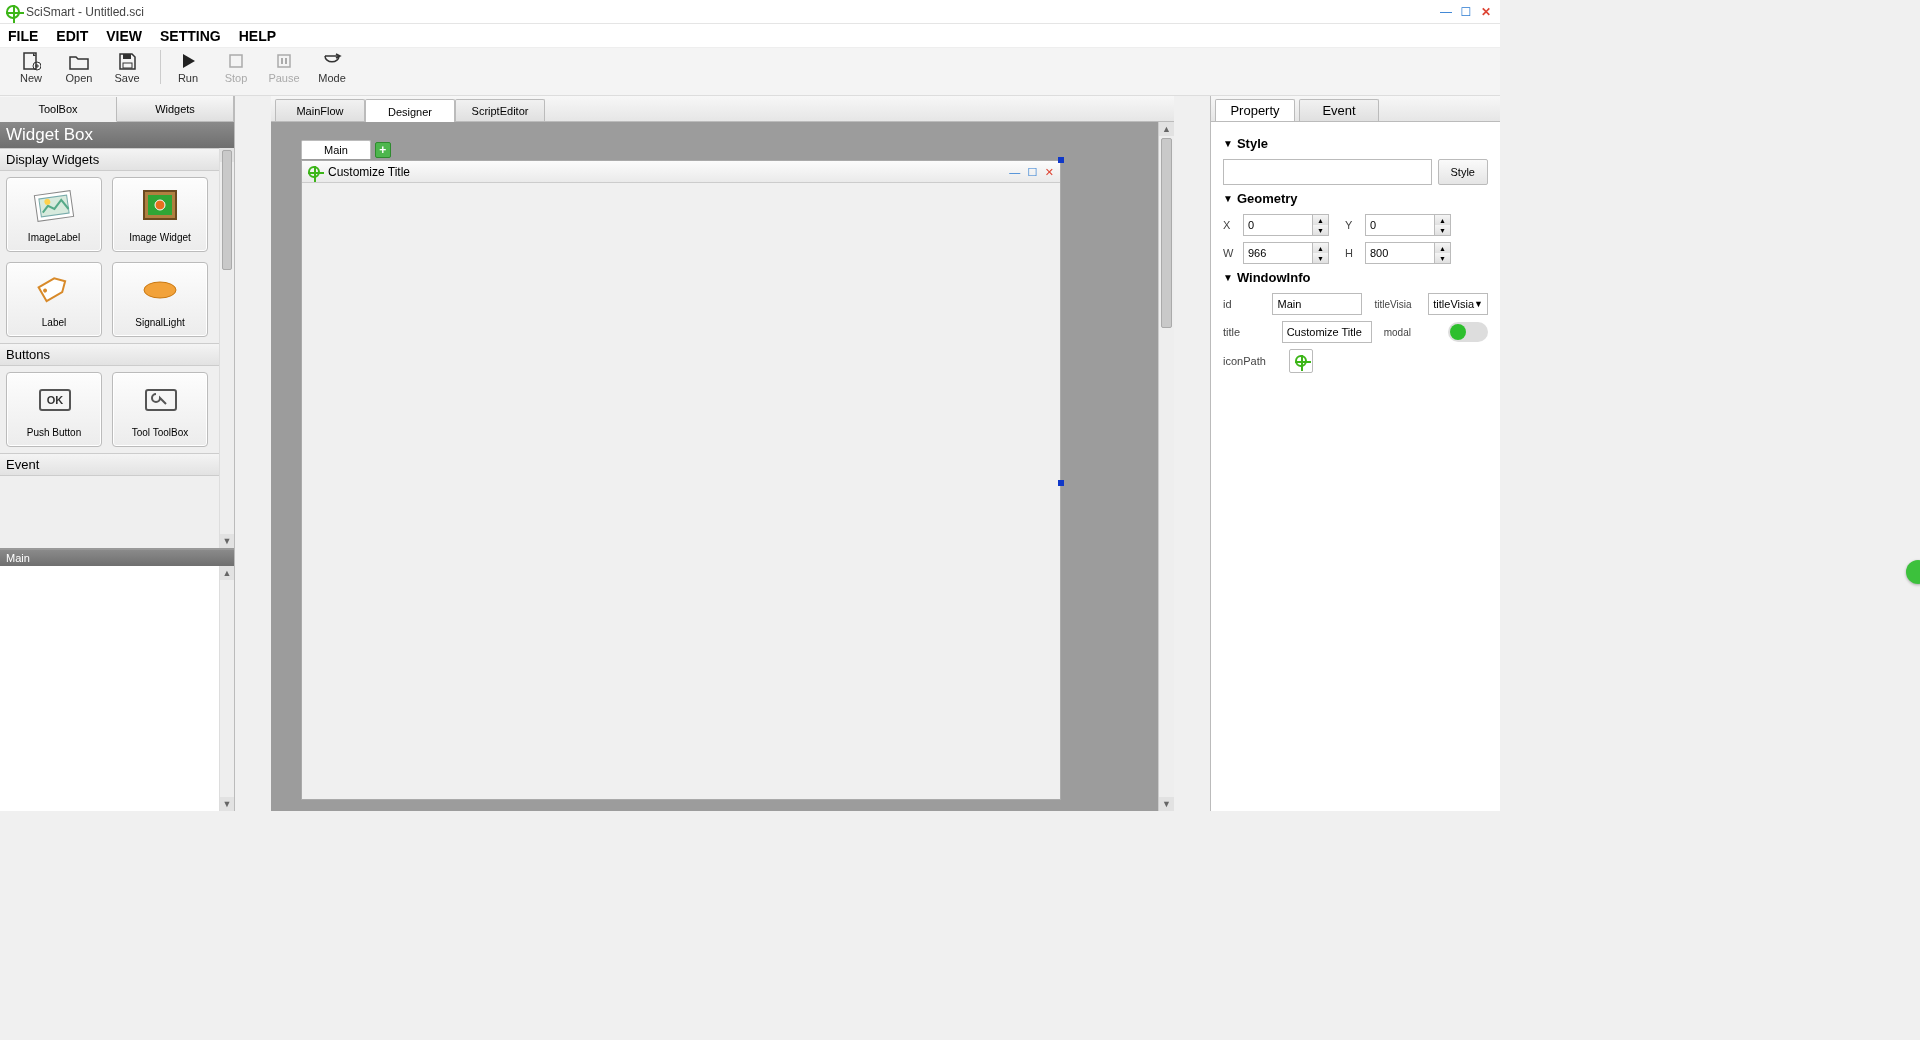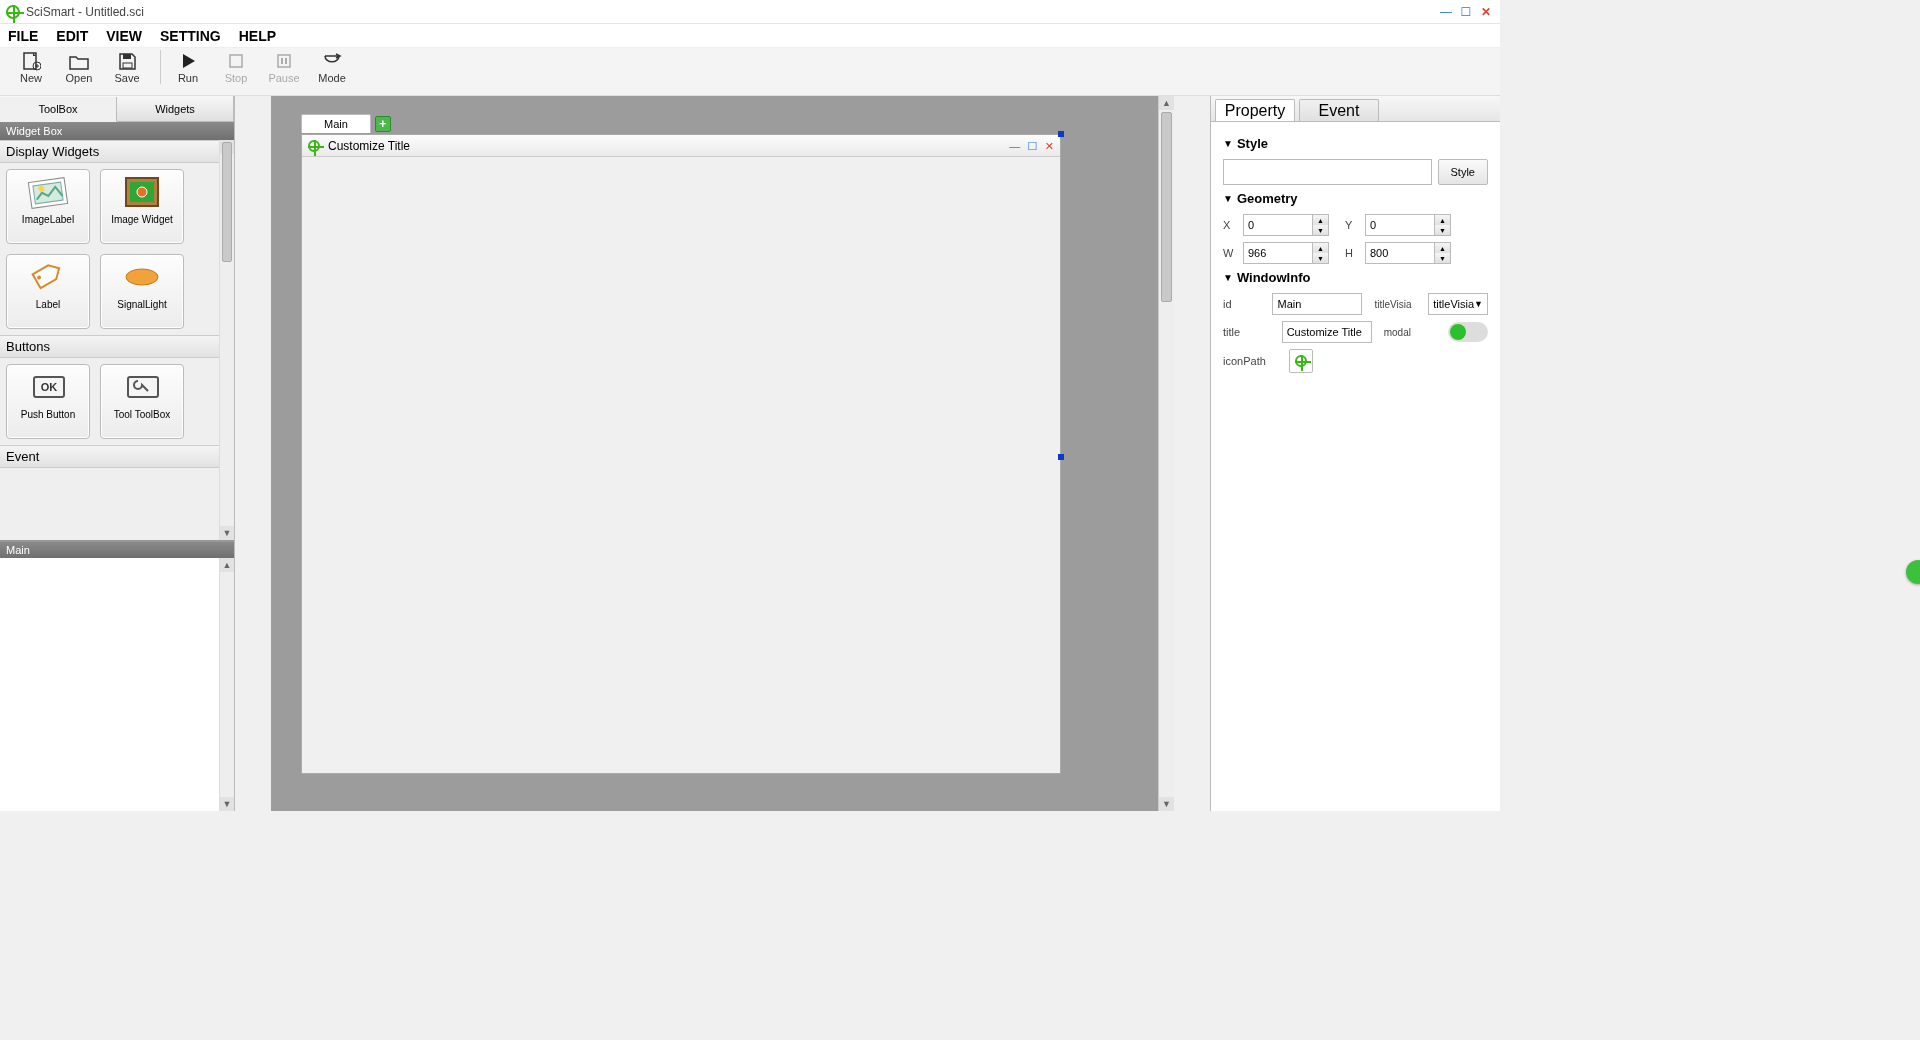--- a/index.html
+++ b/index.html
@@ -27,30 +27,30 @@
 
 
 .main { display: flex; height: calc(811px - 24px - 24px - 48px); gap: 36px; }
 
 
 .left { width: 235px; display:flex; flex-direction:column; border-right:1px solid #bbb; background:#efefef; }
 .left-tabs { height: 26px; background: linear-gradient(#f7f7f7,#e6e6e6); border-bottom:1px solid #bbb; display:flex; }
 .lt-tab { flex:1; font-size:11px; display:flex; align-items:center; justify-content:center; border-right:1px solid #bbb; background:linear-gradient(#f7f7f7,#e0e0e0); }
 .lt-tab.active { background:#f0f0f0; border-bottom:1px solid #f0f0f0; position:relative; top:1px; }
 
-.panel-header { background: linear-gradient(#8a8a8a,#6f6f6f); color:#fff; font-size:11px; padding:3px 6px; }
+.panel-header { background: linear-gradient(#8a8a8a,#6f6f6f); color:#fff; font-size:17px; padding:3px 6px; }
 .section-header { background: linear-gradient(#f4f4f4,#e2e2e2); font-size:13px; padding:3px 6px; border-top:1px solid #ccc; border-bottom:1px solid #ccc;}
 .widget-area { position:relative; overflow:hidden; }
 .widget-scroll { position:absolute; right:0; top:0; bottom:0; width:15px; background:#eee; border-left:1px solid #ddd; }
 .widget-scroll .thumb { position:absolute; left:2px; right:2px; top:2px; height:120px; background:#c9c9c9; border:1px solid #aaa; border-radius:2px; }
 .widget-scroll .arrow { position:absolute; left:0; right:0; height:14px; background:#e2e2e2; font-size:9px; display:flex; align-items:center; justify-content:center; color:#666;}
 .widget-scroll .arrow.up { top:0; }
 .widget-scroll .arrow.down { bottom:0; }
 .widget-grid { display:flex; flex-wrap:wrap; padding:6px; gap:10px; }
-.wbtn { width:84px; height:75px; border:1px solid #bbb; border-radius:4px; background:linear-gradient(#fdfdfd,#ececec); display:flex; flex-direction:column; align-items:center; justify-content:flex-end; font-size:10px; padding-bottom:18px; box-shadow: inset 0 0 0 1px #fff; }
+.wbtn { width:96px; height:75px; border:1px solid #bbb; border-radius:4px; background:linear-gradient(#fdfdfd,#ececec); display:flex; flex-direction:column; align-items:center; justify-content:flex-end; font-size:10px; padding-bottom:8px; box-shadow: inset 0 0 0 1px #fff; }
 .wbtn .wic { flex:1; display:flex; align-items:center; justify-content:center; }
 
 .tree-area { flex:1; display:flex; flex-direction:column; border-top:2px solid #999;}
 .tree-header { background: linear-gradient(#8a8a8a,#6f6f6f); color:#fff; font-size:11px; padding:2px 6px; }
 .tree-body { flex:1; background:#fff; position:relative; }
 .tree-body .tscroll { position:absolute; right:0; top:0; bottom:0; width:15px; background:#eee; border-left:1px solid #ddd; }
 .tree-body .tscroll .arrow { position:absolute; left:0; right:0; height:14px; background:#e2e2e2; font-size:9px; display:flex; align-items:center; justify-content:center; color:#666;}
 .tree-body .tscroll .arrow.up{top:0;} .tree-body .tscroll .arrow.down{bottom:0;}
 
 
@@ -74,21 +74,21 @@
 .dw-title .dlogo::before,.dw-title .dlogo::after{content:"";position:absolute;background:#3cb518;}
 .dw-title .dlogo::before{left:4px;top:-2px;width:2px;height:16px;}
 .dw-title .dlogo::after{top:4px;left:-2px;height:2px;width:16px;}
 .dw-title .spacer{flex:1;}
 .dw-title .wbtns span{margin-left:4px;font-size:11px;}
 .sel-handle { position:absolute; width:6px; height:6px; background:#1038c8; }
 
 
 .right { width:290px; border-left:1px solid #bbb; background:#fff; display:flex; flex-direction:column;}
 .right-tabs { height:26px; display:flex; background:linear-gradient(#f7f7f7,#e6e6e6); border-bottom:1px solid #bbb;}
-.rtab { width:80px; font-size:16px; display:flex; align-items:center; justify-content:center; border:1px solid #bbb; border-bottom:none; margin:3px 0 0 4px; background:linear-gradient(#f1f1f1,#e0e0e0); border-radius:2px 2px 0 0;}
+.rtab { width:80px; font-size:13px; display:flex; align-items:center; justify-content:center; border:1px solid #bbb; border-bottom:none; margin:3px 0 0 4px; background:linear-gradient(#f1f1f1,#e0e0e0); border-radius:2px 2px 0 0;}
 .rtab.active { background:#fff; }
 .prop-body { flex:1; padding:8px 12px; font-size:12px; overflow:auto;}
 .prop-section-title { font-weight:bold; font-size:13px; margin:6px 0 8px 0; display:flex; align-items:center;}
 .prop-section-title::before { content:"▼"; font-size:10px; margin-right:4px;}
 .prop-row { display:flex; align-items:center; margin-bottom:6px; gap:6px;}
 .prop-row label { width:14px; font-size:11px; color:#444; }
 .prop-row label.wl { width:60px; }
 .prop-input { flex:1; height:22px; border:1px solid #bbb; font-size:11px; padding:0 4px; background:#fff;}
 .spin { width:86px; height:22px; border:1px solid #bbb; display:flex; }
 .spin input { border:none; width:68px; font-size:11px; padding:0 4px;}
@@ -282,20 +282,25 @@
       <div class="tree-body">
         <div class="tscroll">
           <div class="arrow up">▲</div>
           <div class="arrow down">▼</div>
         </div>
       </div>
     </div>
   </div>
 
   <div class="center">
+    <div class="center-tabs">
+      <div class="ctab">MainFlow</div>
+      <div class="ctab active">Designer</div>
+      <div class="ctab">ScriptEditor</div>
+    </div>
     <div class="canvas-wrap">
       <div class="subtab-strip">
         <div class="subtab">Main</div>
         <div class="addtab">+</div>
       </div>
       <div class="designer-window">
         <div class="dw-title">
           <span class="dlogo"></span>
           <span>Customize Title</span>
           <span class="spacer"></span>

